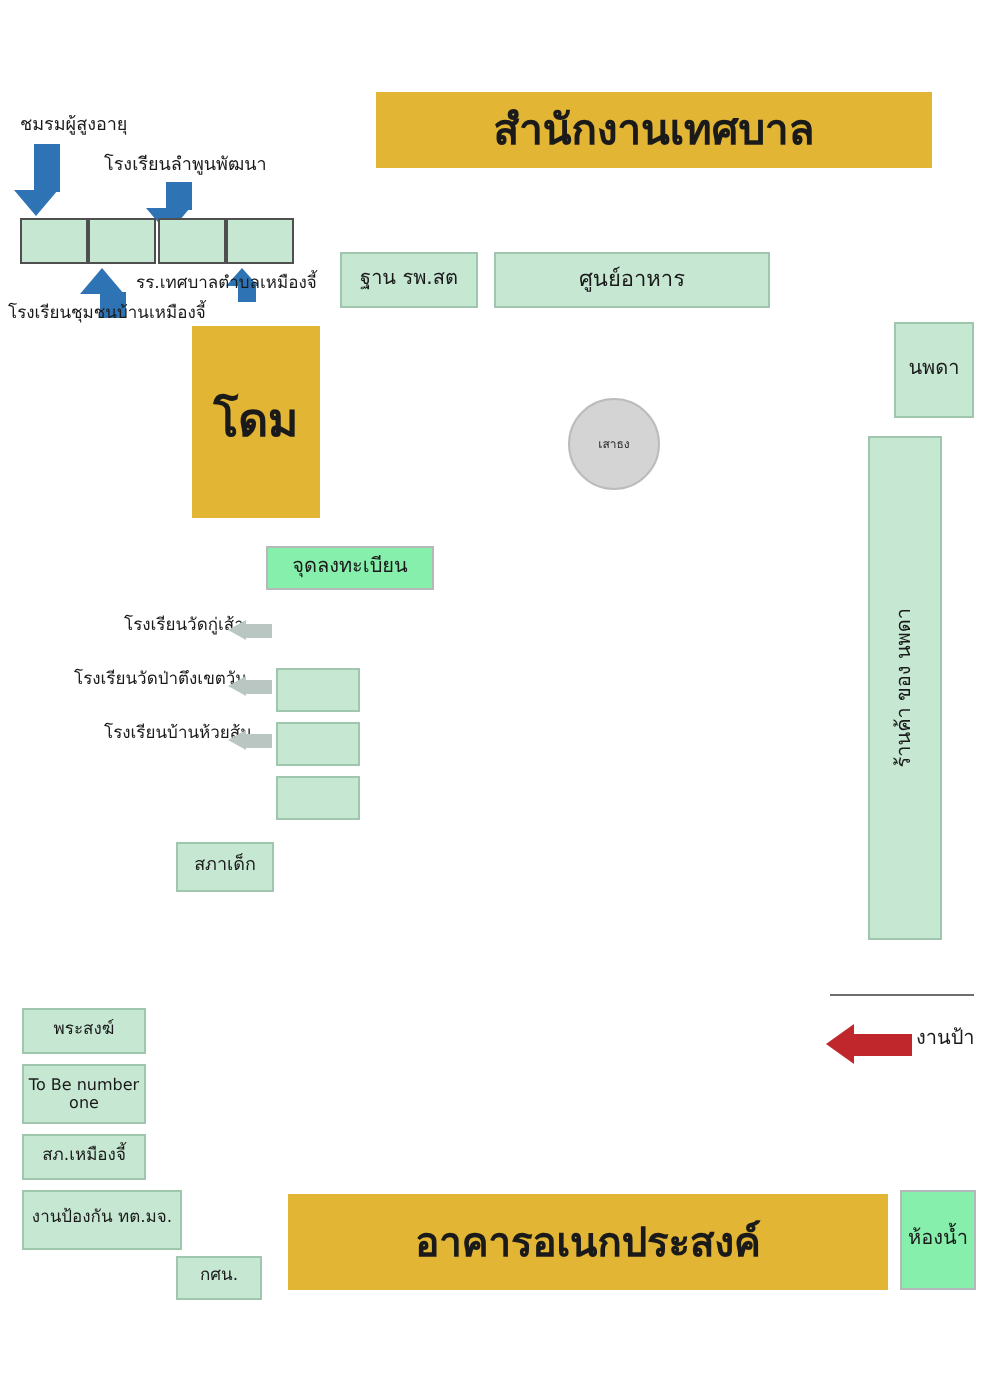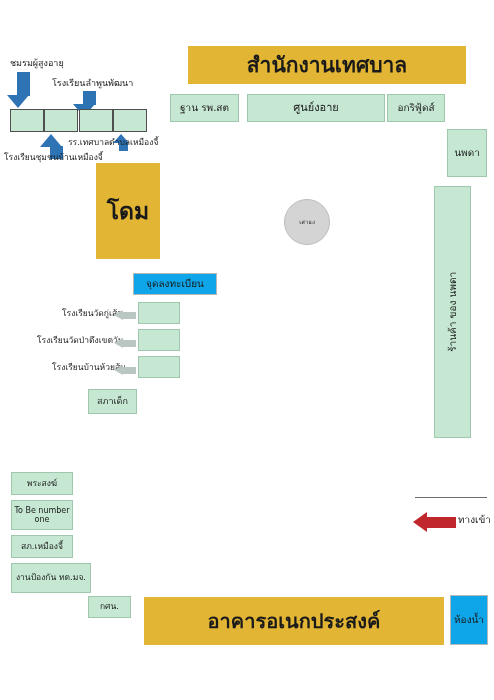--- a/index.html
+++ b/index.html
@@ -33,29 +33,30 @@
 
   .gold {
     background: #e2b534;
     color: #1a1a1a;
     font-weight: bold;
   }
 
   .mint {
     background: #c6e8d3;
     border: 1px solid #9ec7ad;
+    margin-top: 32px;
   }
 
   .mint-dark {
     background: #c6e8d3;
     border: 1px solid #4f4f4f;
   }
 
   .gray {
-    background: #0ea5e9;
+    background: #86efac;
     border: 1px solid #b4b8ba;
   }
 
   .label {
     position: absolute;
     color: #1a1a1a;
     line-height: 1.25;
     white-space: nowrap;
   }
 
@@ -184,22 +185,21 @@
   <div class="label" style="left:68px; top:137px; font-size:8.5px;">รร.เทศบาลตำบลเหมืองจี้</div>
 
   <div class="label" style="left:4px; top:152px; font-size:8.5px;">โรงเรียนชุมชนบ้านเหมืองจี้</div>
 
 
   <div class="box gold" style="left:96px; top:163px; width:64px; height:96px; font-size:23px;">โดม</div>
 
   <div class="box gold" style="left:188px; top:46px; width:278px; height:38px; font-size:21px;">สำนักงานเทศบาล</div>
 
   <div class="box mint" style="left:170px; top:94px; width:69px; height:28px; font-size:10px;">ฐาน รพ.สต</div>
-  <div class="box mint" style="left:247px; top:94px; width:138px; height:28px; font-size:11px;">ศูนย์งอาย</div>
-  <div class="box mint" style="left:387px; top:94px; width:58px; height:28px; font-size:10px;">อกริฟู้ดส์</div>
+  <div class="box mint" style="left:247px; top:94px; width:138px; height:28px; font-size:11px;">ศูนย์อาหาร</div>
 
   <div class="box mint" style="left:447px; top:129px; width:40px; height:48px; font-size:10px;">นพดา</div>
 
   <div class="box mint" style="left:434px; top:186px; width:37px; height:252px;">
     <span class="vertical-text" style="font-size:10px;">ร้านค้า ของ นพดา</span>
   </div>
 
   <div class="circle" style="left:284px; top:199px; width:46px; height:46px; font-size:6px;">เสาธง</div>
 
   <div class="box gray" style="left:133px; top:273px; width:84px; height:22px; font-size:10px;">จุดลงทะเบียน</div>
@@ -235,21 +235,21 @@
   <div class="box mint" style="left:11px; top:535px; width:62px; height:23px; font-size:8.5px;">สภ.เหมืองจี้</div>
 
   <div class="box mint" style="left:11px; top:563px; width:80px; height:30px; font-size:8.5px;">งานป้องกัน ทต.มจ.</div>
 
   <div class="hline" style="left:415px; top:497px; width:72px;"></div>
 
   <div class="arrow-red-left" style="left:413px; top:512px; width:43px;">
     <div class="arl-shaft" style="width:30px;"></div>
     <div class="arl-head"></div>
   </div>
-  <div class="label" style="left:458px; top:514px; font-size:10px;">ทางเข้า</div>
+  <div class="label" style="left:458px; top:514px; font-size:10px;">งานป้า</div>
 
   <div class="box mint" style="left:88px; top:596px; width:43px; height:22px; font-size:8.5px;">กศน.</div>
 
   <div class="box gold" style="left:144px; top:597px; width:300px; height:48px; font-size:20px;">อาคารอเนกประสงค์</div>
 
   <div class="box gray" style="left:450px; top:595px; width:38px; height:50px; font-size:10px;">ห้องน้ำ</div>
 
 </div>
 
 </body></html>

